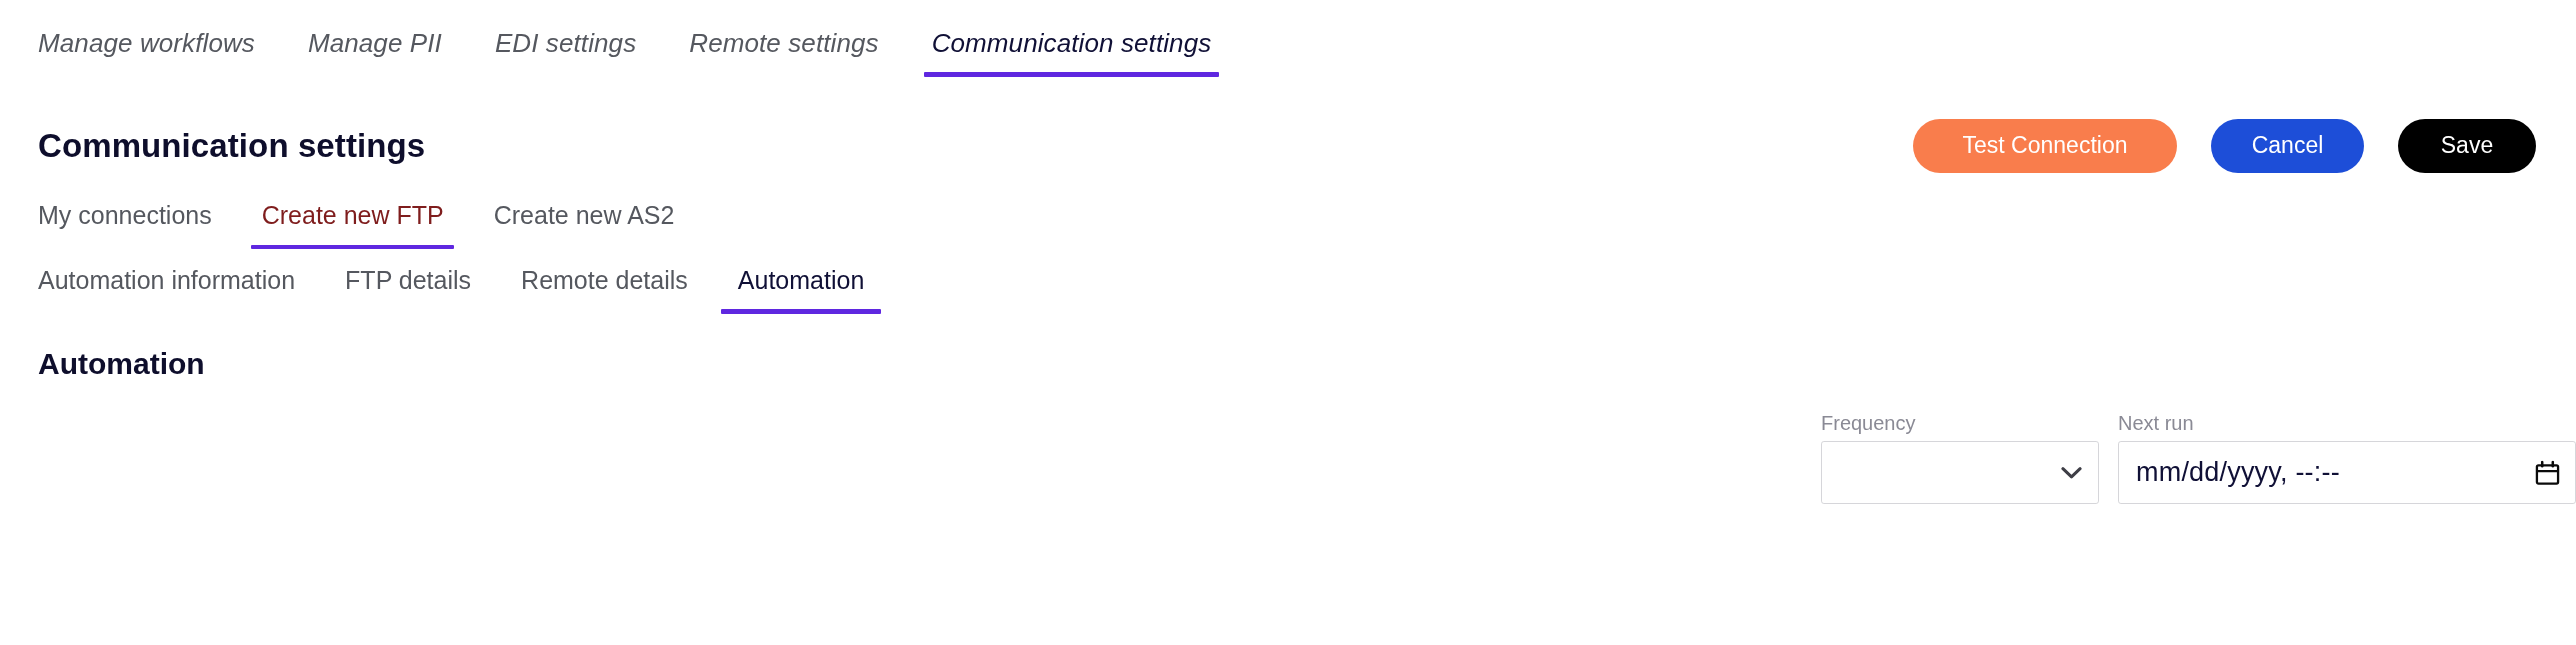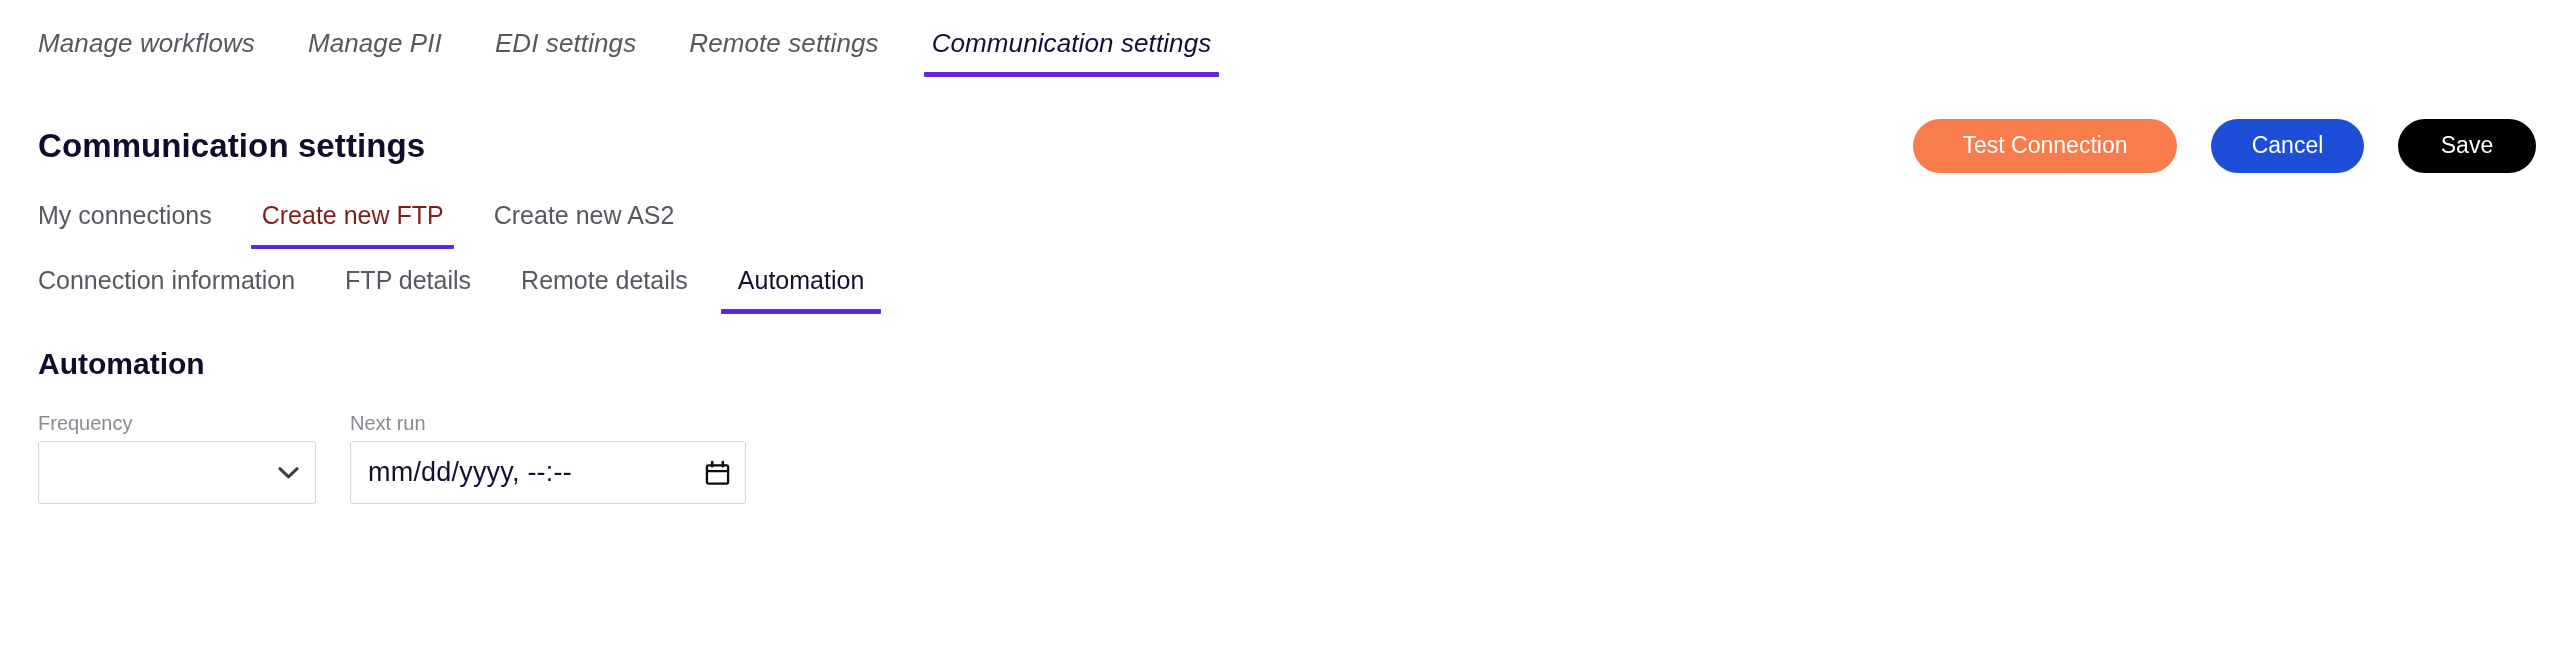--- a/index.html
+++ b/index.html
@@ -166,21 +166,22 @@
     font-size: 30px;
     font-weight: bold;
     color: #0e0e2c;
     margin: 0 0 34px 0;
     line-height: 1;
   }
 
   .form-row {
     display: flex;
     align-items: flex-start;
-    gap: 34px;
+    gap: 19px;
+    justify-content: flex-end;
   }
   .field {
     display: flex;
     flex-direction: column;
   }
   .field-label {
     font-size: 20px;
     color: #8a8a95;
     margin-bottom: 8.6px;
     line-height: 1;
@@ -209,21 +210,21 @@
     right: 17px;
     top: 50%;
     transform: translateY(-50%);
     pointer-events: none;
     display: block;
     width: 21px;
     height: 13.4px;
   }
   .datetime-box {
     position: relative;
-    width: 396px;
+    width: 458px;
     height: 63px;
     border: 1px solid #d6d6da;
     border-radius: 2.9px;
     background: #ffffff;
     display: flex;
     align-items: center;
     padding: 0 15.3px 0 17px;
     cursor: text;
   }
   .datetime-text {
@@ -280,21 +281,21 @@
   <div class="sub-nav-item active">
     <span>Create new FTP</span>
   </div>
   <div class="sub-nav-item">
     <span>Create new AS2</span>
   </div>
 </nav>
 
 <nav class="tab-nav">
   <div class="tab-nav-item">
-    <span>Connection information</span>
+    <span>Automation information</span>
   </div>
   <div class="tab-nav-item">
     <span>FTP details</span>
   </div>
   <div class="tab-nav-item">
     <span>Remote details</span>
   </div>
   <div class="tab-nav-item active">
     <span>Automation</span>
   </div>

